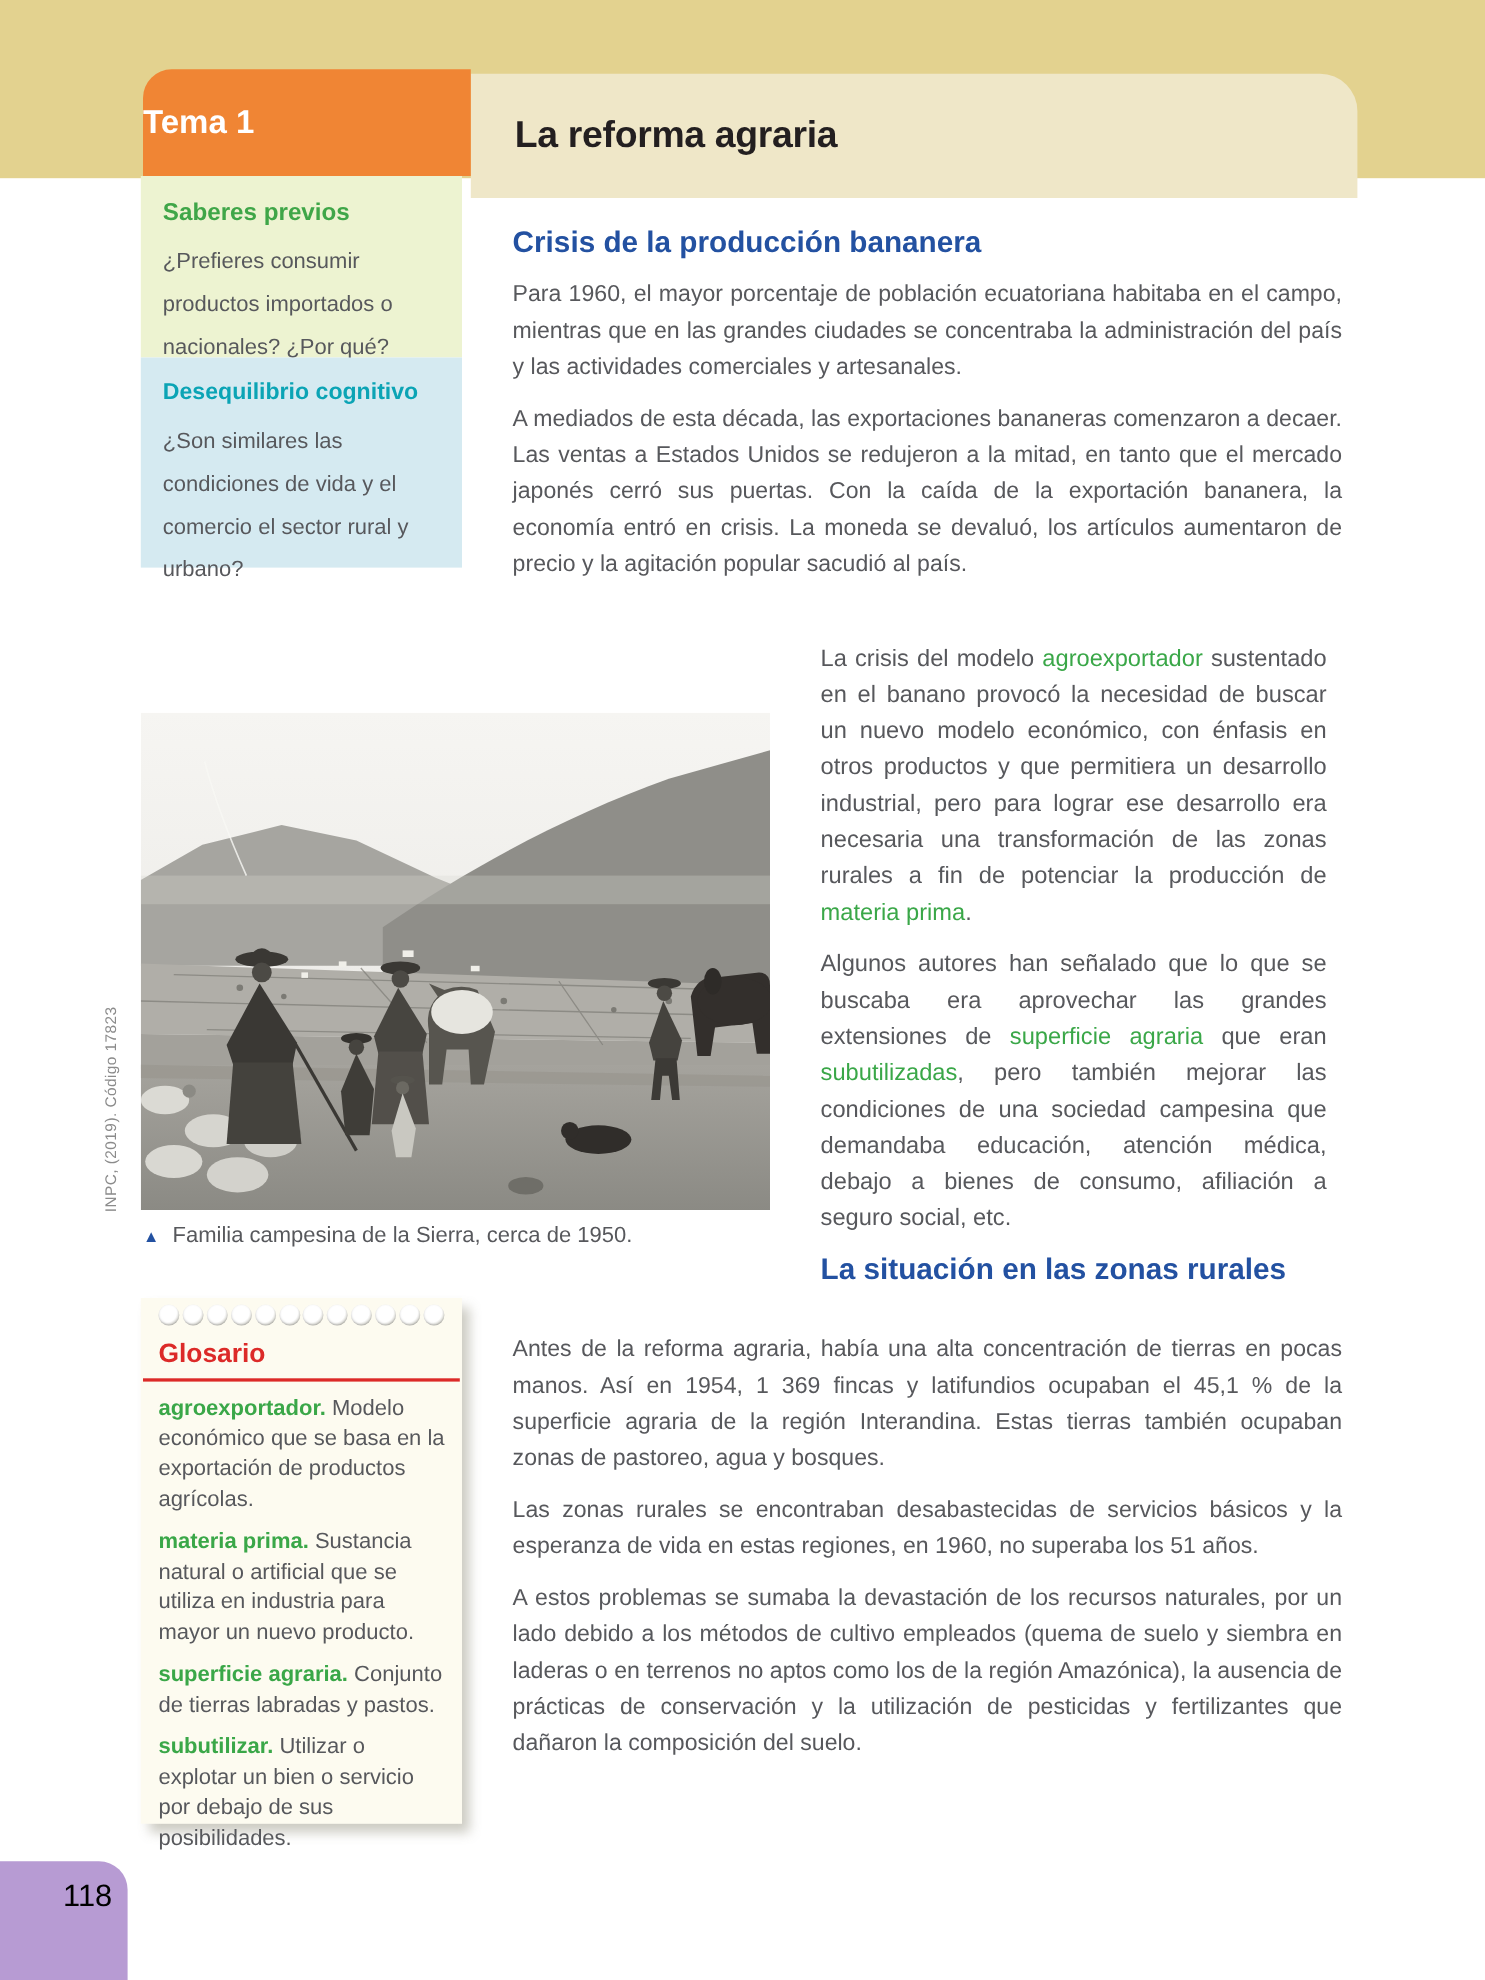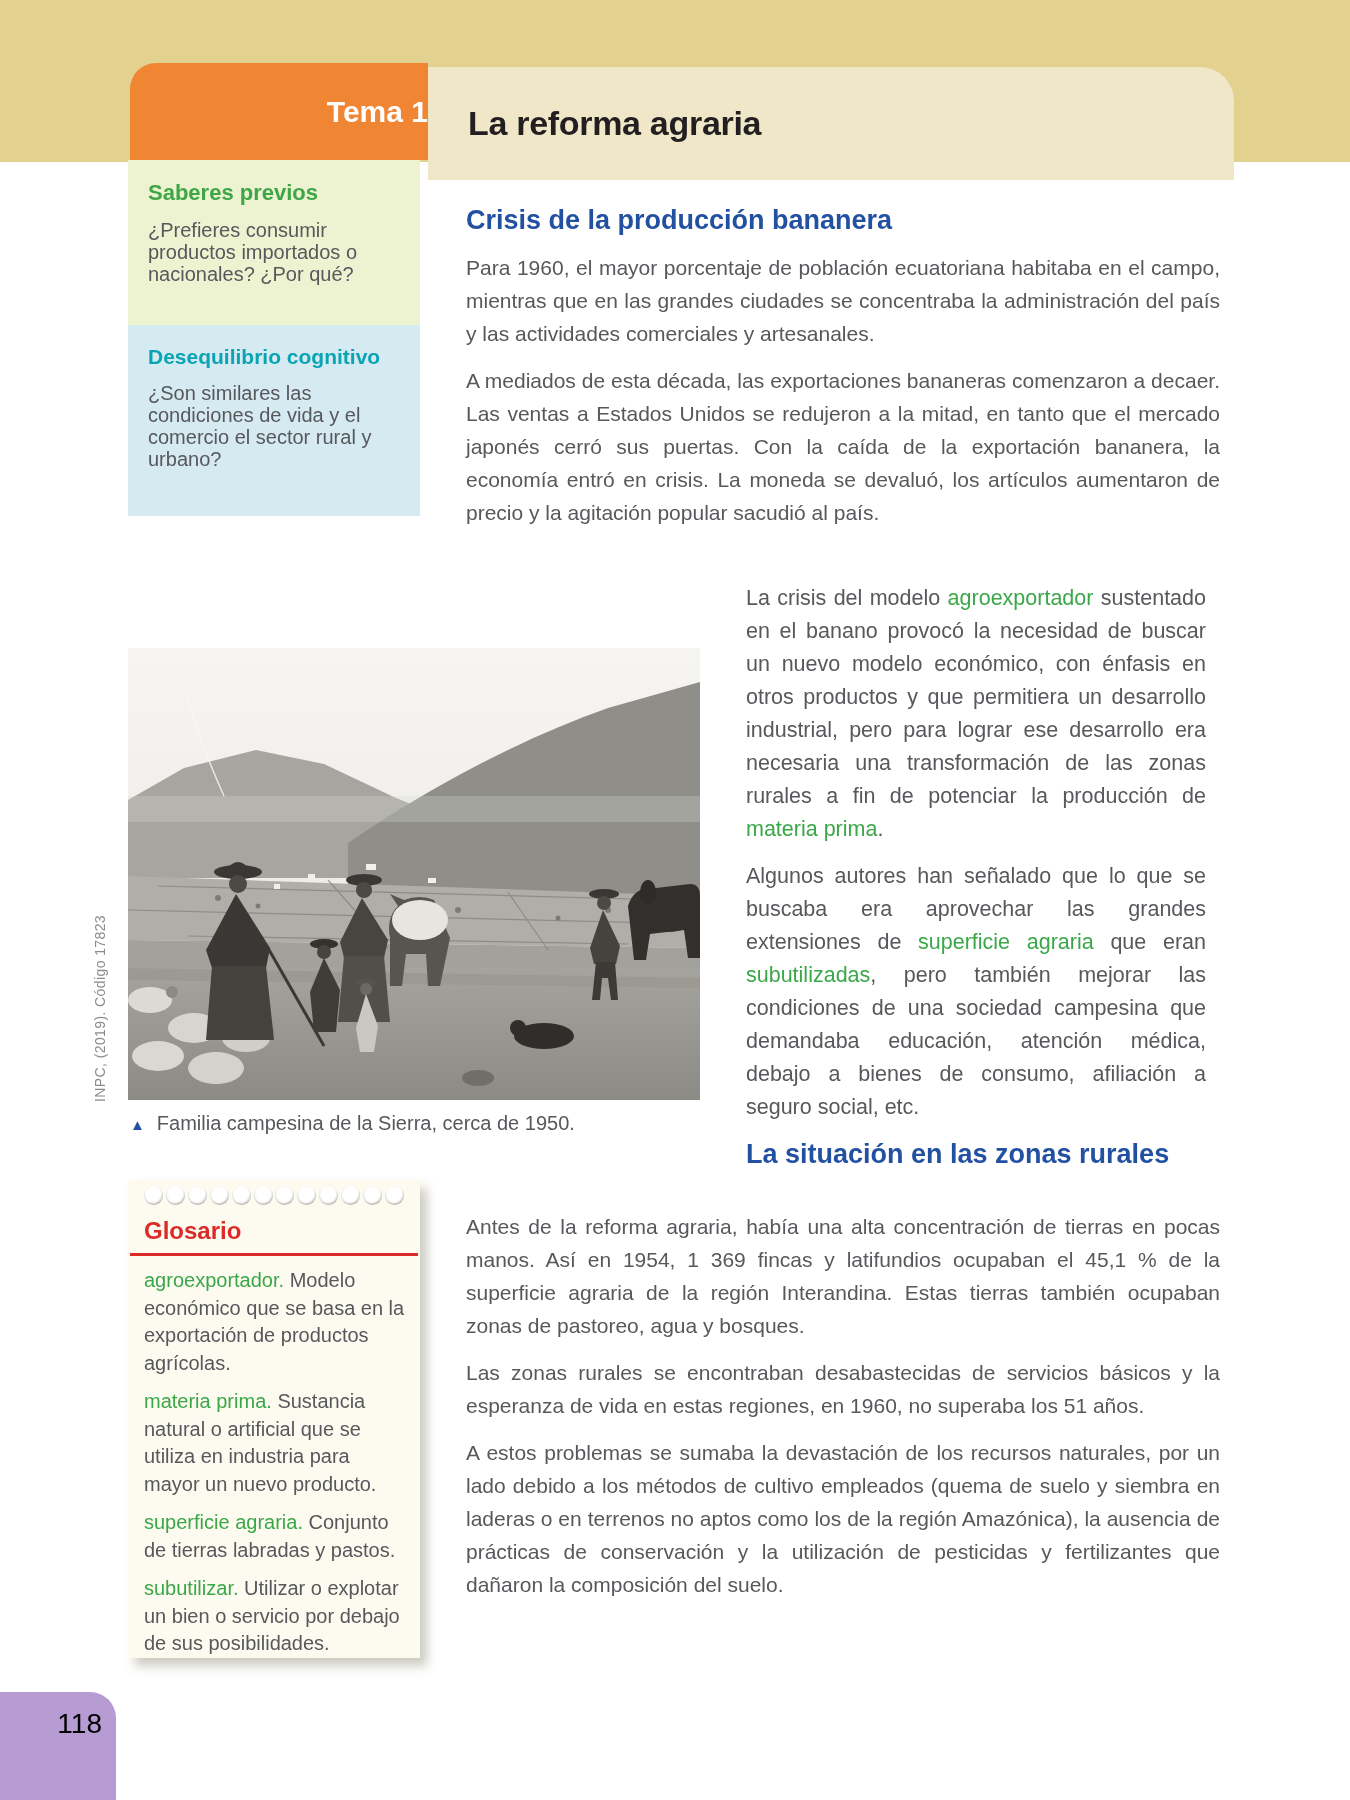--- a/index.html
+++ b/index.html
@@ -13,27 +13,27 @@
   }
   .title-band {
     position:absolute; left:428px; top:67px; width:806px; height:113px;
     background:var(--band-cream,#efe7c8); border-radius:0 34px 0 0;
     display:flex; align-items:center; padding-left:40px; box-sizing:border-box;
   }
   .page-title { font-size:34px; font-weight:bold; color:#231f20; letter-spacing:-0.3px; }
   .tema-tab {
     position:absolute; left:130px; top:63px; width:298px; height:97px;
     background:var(--tema-orange,#f08534); border-radius:26px 0 0 0;
-    display:flex; align-items:center; justify-content:flex-end;
+    display:flex; align-items:center; justify-content:flex-start;
   }
   .tema-tab span { color:#ffffff; font-size:30px; font-weight:bold; }
 
   .sidebox { position:absolute; left:128px; width:292px; box-sizing:border-box; padding:20px 20px 0 20px; }
   .sidebox h3 { margin:0 0 13px 0; }
-  .sidebox p { margin:0; font-size:20px; line-height:22px; color:var(--body-gray,#57585c); }
+  .sidebox p { margin:0; font-size:20px; line-height:39px; color:var(--body-gray,#57585c); }
   .saberes { top:160px; height:165px; background:var(--saberes-bg,#edf3d1); }
   .saberes h3 { color:var(--saberes-green,#3fa648); font-size:22px; }
   .cognitivo { top:325px; height:191px; background:var(--cognitivo-bg,#d5eaf1); }
   .cognitivo h3 { color:var(--cognitivo-teal,#0ba4b5); font-size:21px; }
 
   h2 { position:absolute; margin:0; font-size:27px; color:var(--heading-blue,#2351a1); font-weight:bold; }
   .h-crisis { left:466px; top:205px; }
   .h-rural  { left:746px; top:1139px; }
 
   .body-col { position:absolute; }
@@ -64,21 +64,21 @@
   }
   .holes { display:flex; justify-content:space-between; padding:6px 2px 0 2px; }
   .holes i {
     display:block; width:19px; height:19px; border-radius:50%;
     background:radial-gradient(circle at 38% 35%, #ffffff 55%, #e0dfd8 75%, #bdbcb4 100%);
     box-shadow: inset 0 -1px 2px rgba(0,0,0,.25);
   }
   .glossary h3 { margin:12px 0 8px 2px; font-size:24px; color:var(--glossary-red,#dc2a28); }
   .glossary .rule { height:3px; background:var(--glossary-red,#dc2a28); margin:0 -12px 0 -12px; }
   .glossary p.entry { margin:11px 0 0 2px; font-size:20px; line-height:27.5px; color:var(--body-gray,#57585c); }
-  .glossary .term { color:var(--term-green,#3aa748); font-weight:normal; }
+  .glossary .term { color:var(--term-green,#3aa748); font-weight:bold; }
 
   .pagenum-box {
     position:absolute; left:0; top:1692px; width:116px; height:108px;
     background:var(--page-purple,#b79bd3); border-radius:0 26px 0 0;
     box-sizing:border-box; text-align:right; padding:16px 14px 0 0;
   }
   .pagenum-box span { font-size:28px; color:#000000; }
 </style>
 </head>
 <body>

